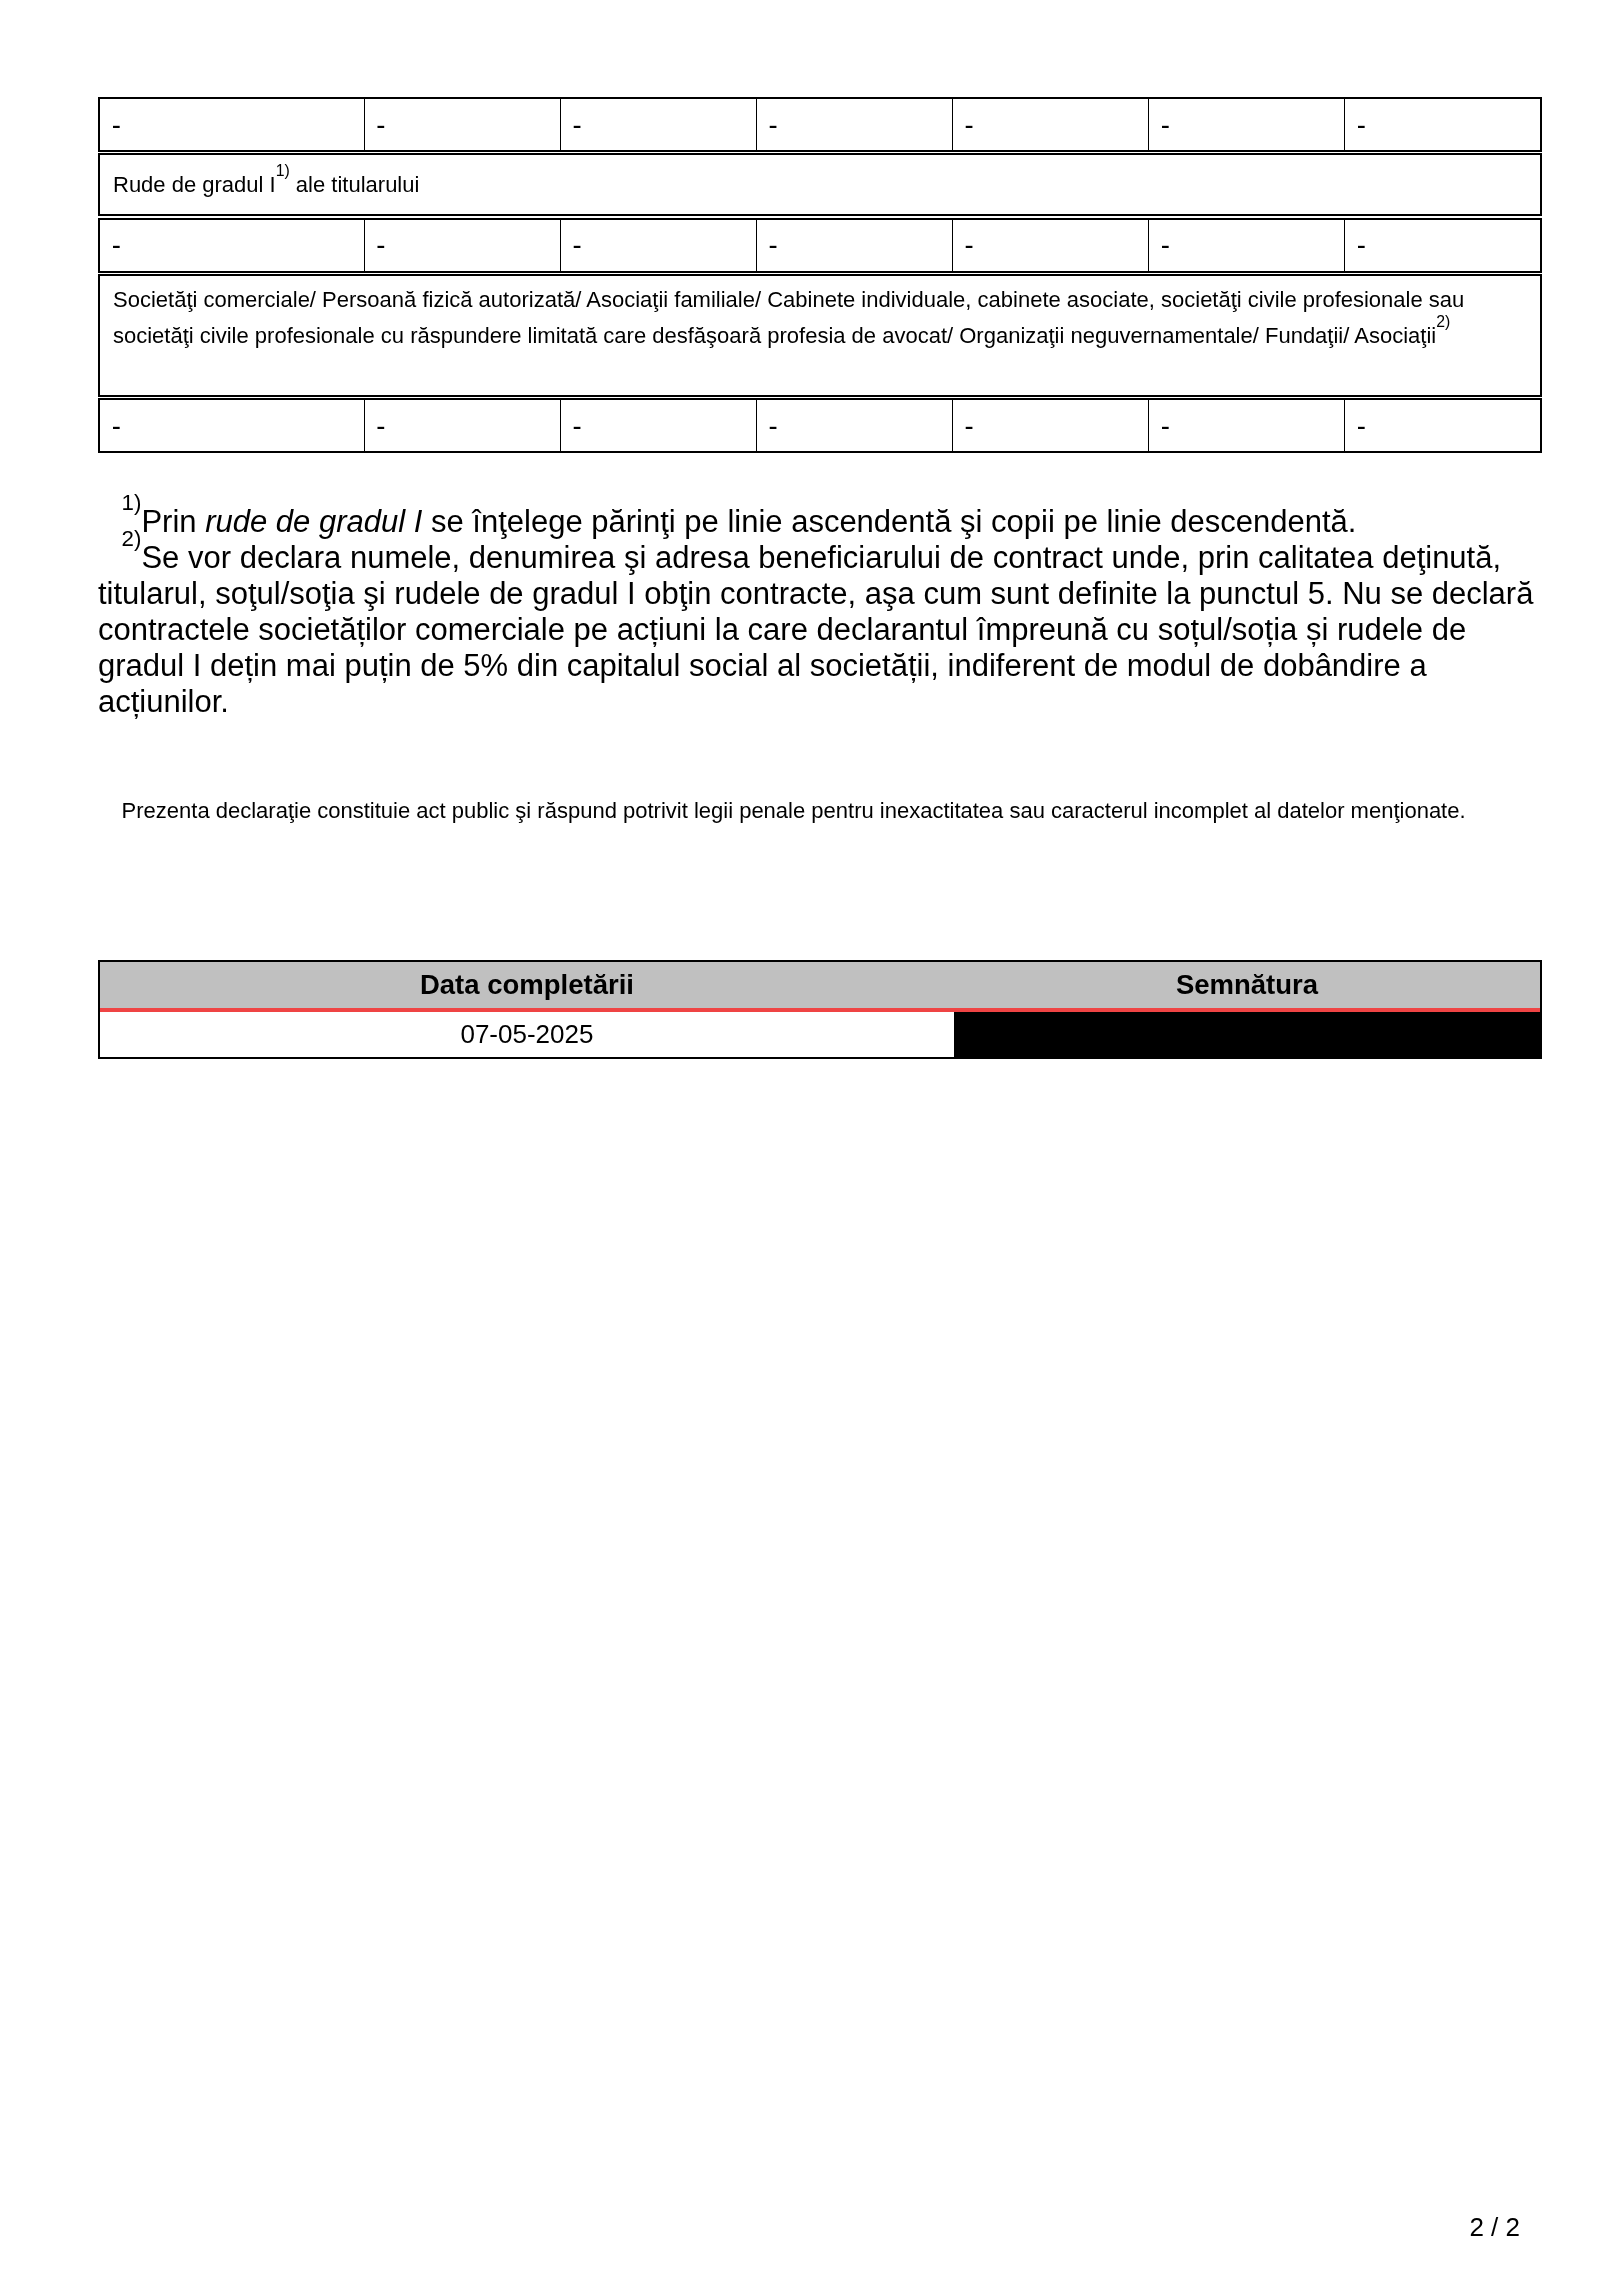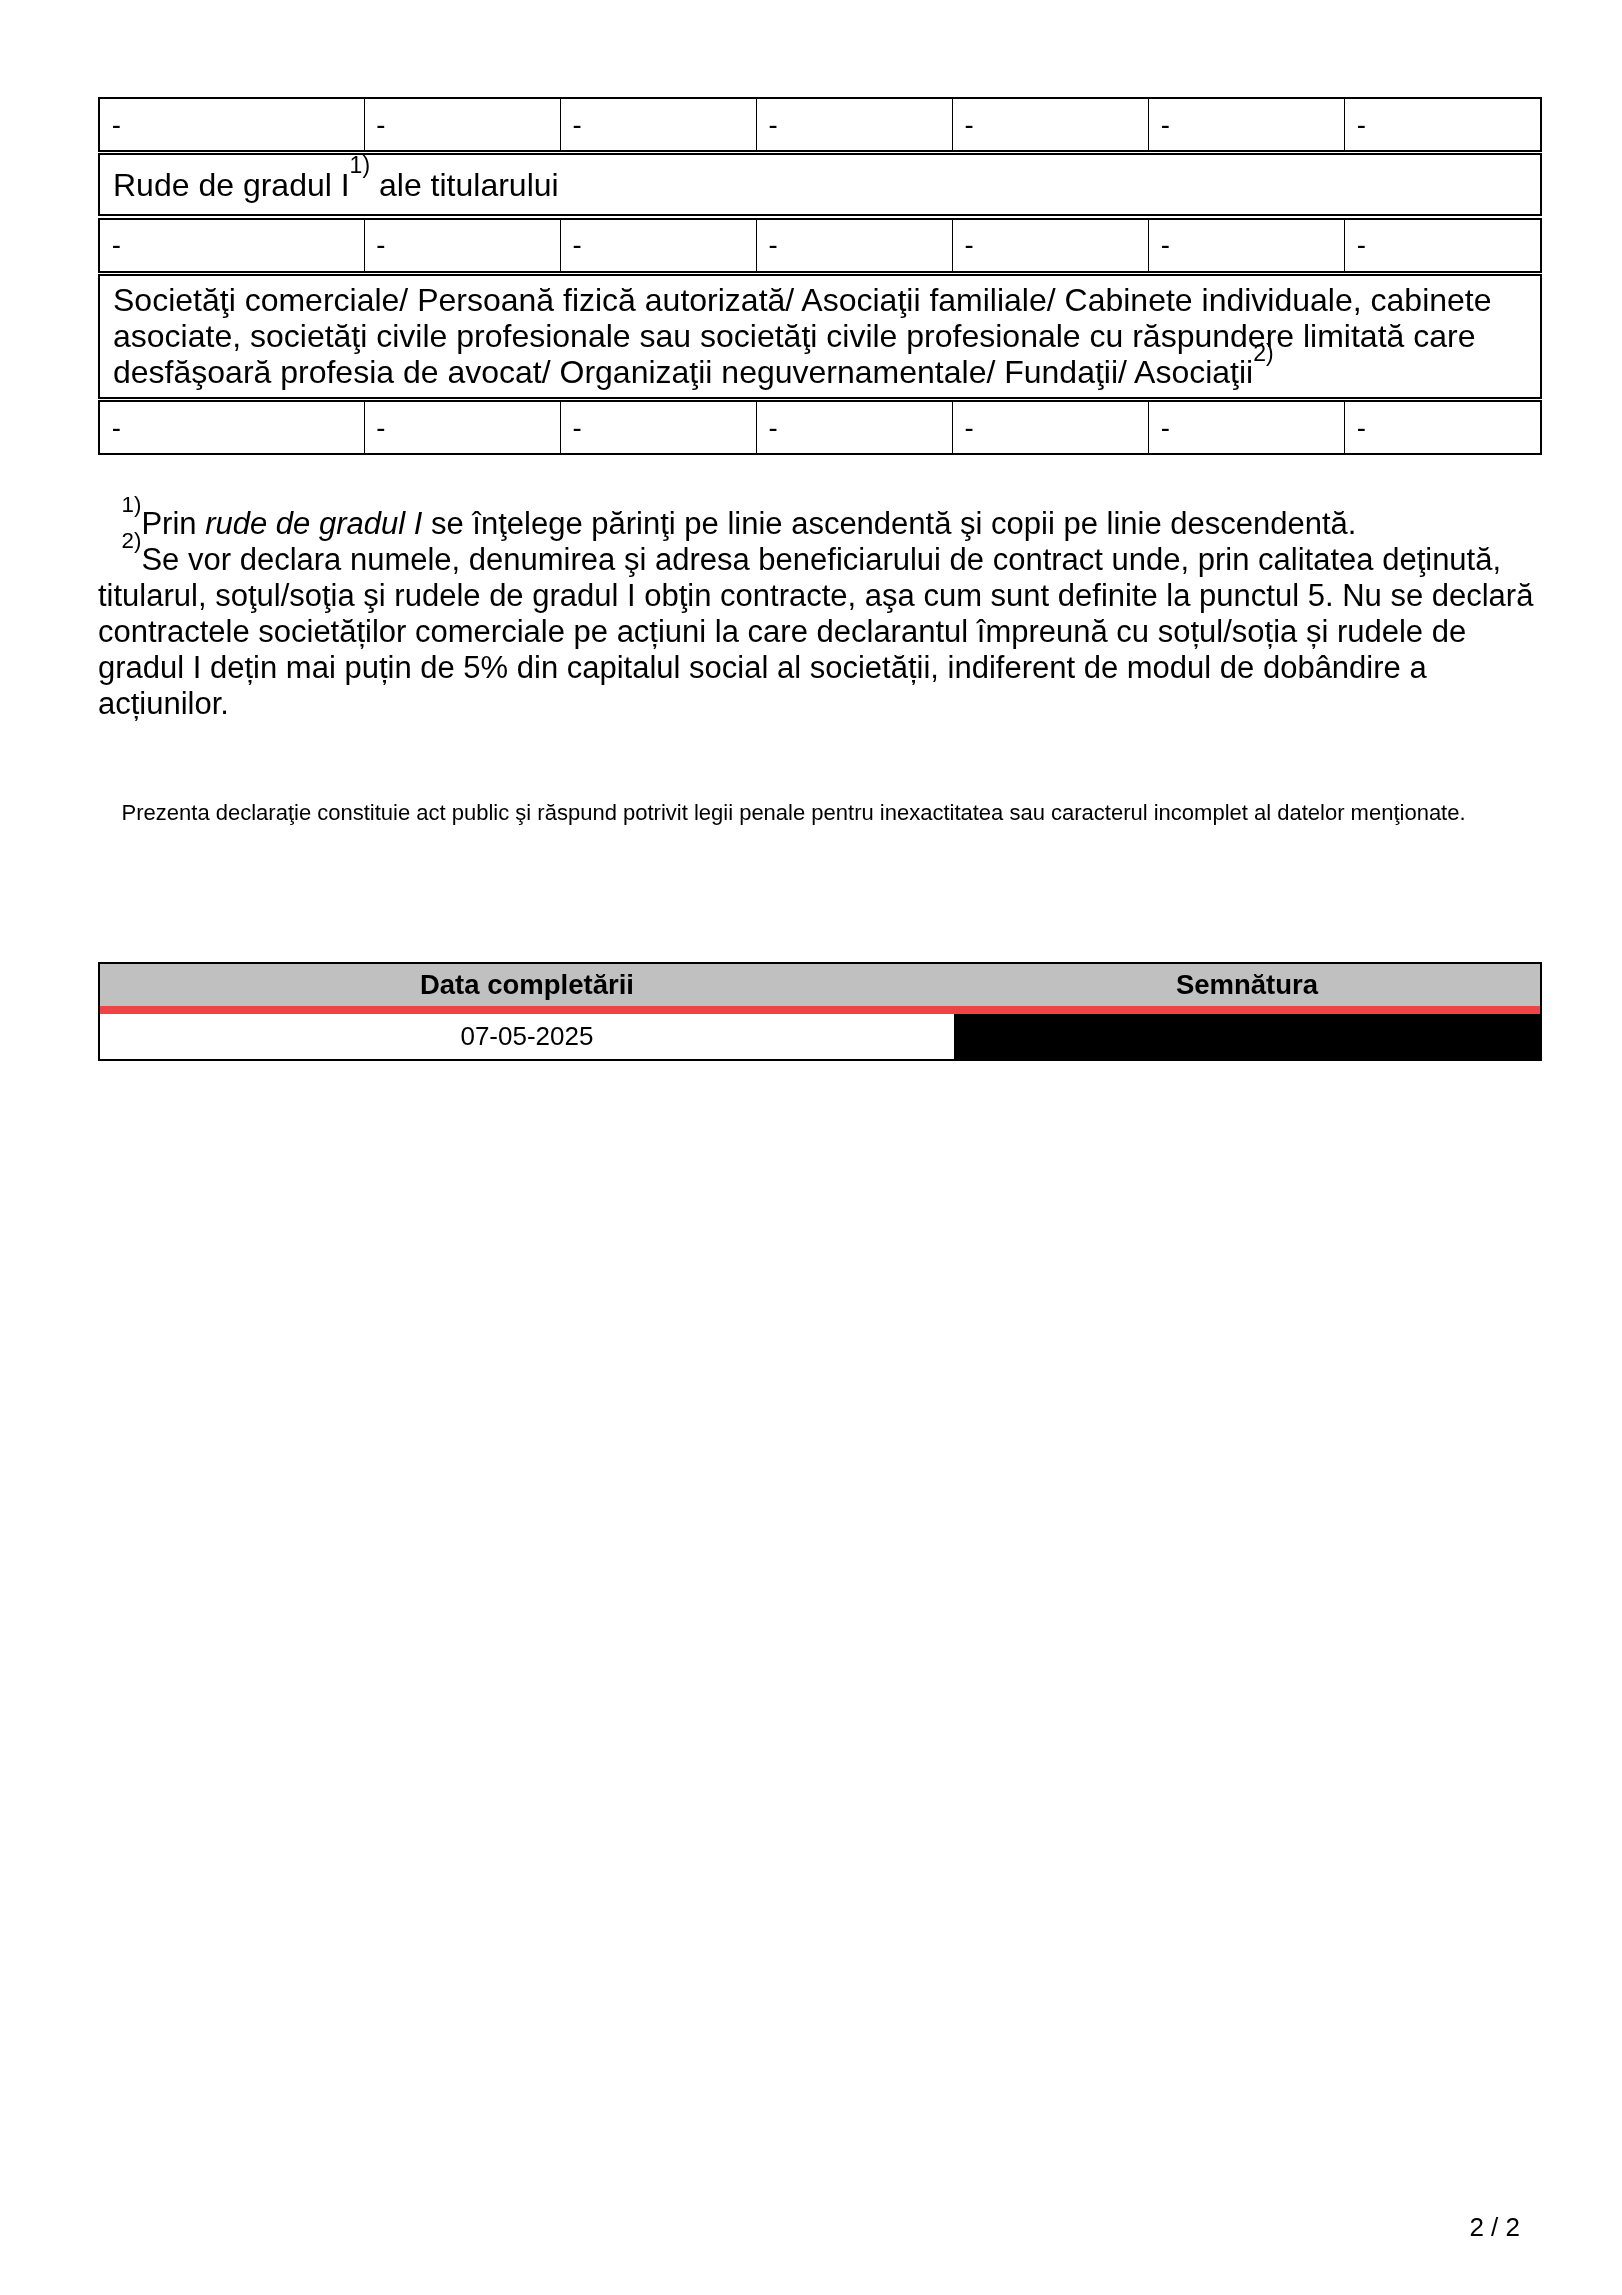--- a/index.html
+++ b/index.html
@@ -27,21 +27,21 @@
     flex: 0 0 13.617%;
     border-left: 1.3px solid #000;
     display: flex;
     align-items: center;
     padding-left: 11.8px;
     font-size: 27.5px;
   }
   .row-cells .cell:first-child { flex: 0 0 18.3%; border-left: none; }
   .row-span {
     padding: 9.2px 13px;
-    font-size: 32px;
+    font-size: 22px;
     line-height: 36px;
   }
   .row-rude { min-height: 63px; display: flex; align-items: center; }
   .row-societati { min-height: 123px; padding-top: 6.5px; padding-bottom: 6.5px; }
   sup.marker {
     font-size: 72%;
     position: relative;
     top: -0.48em;
     line-height: 0;
   }
@@ -66,21 +66,21 @@
 
   
   .sig-table {
     margin: 131px 80px 0 98px;
     border: 2.6px solid #000;
   }
   .sig-header {
     display: flex;
     height: 50px;
     background: #c0c0c0;
-    border-bottom: 8px solid #ef4444;
+    border-bottom: 4px solid #ef4444;
     font-weight: bold;
     font-size: 27.5px;
     align-items: center;
   }
   .sig-header .hc { text-align: center; }
   .sig-header .hc1 { width: 59.3%; }
   .sig-header .hc2 { width: 40.7%; }
   .sig-data { display: flex; height: 45px; justify-content: center; }
   .sig-data .date-cell {
     width: 59.3%;

